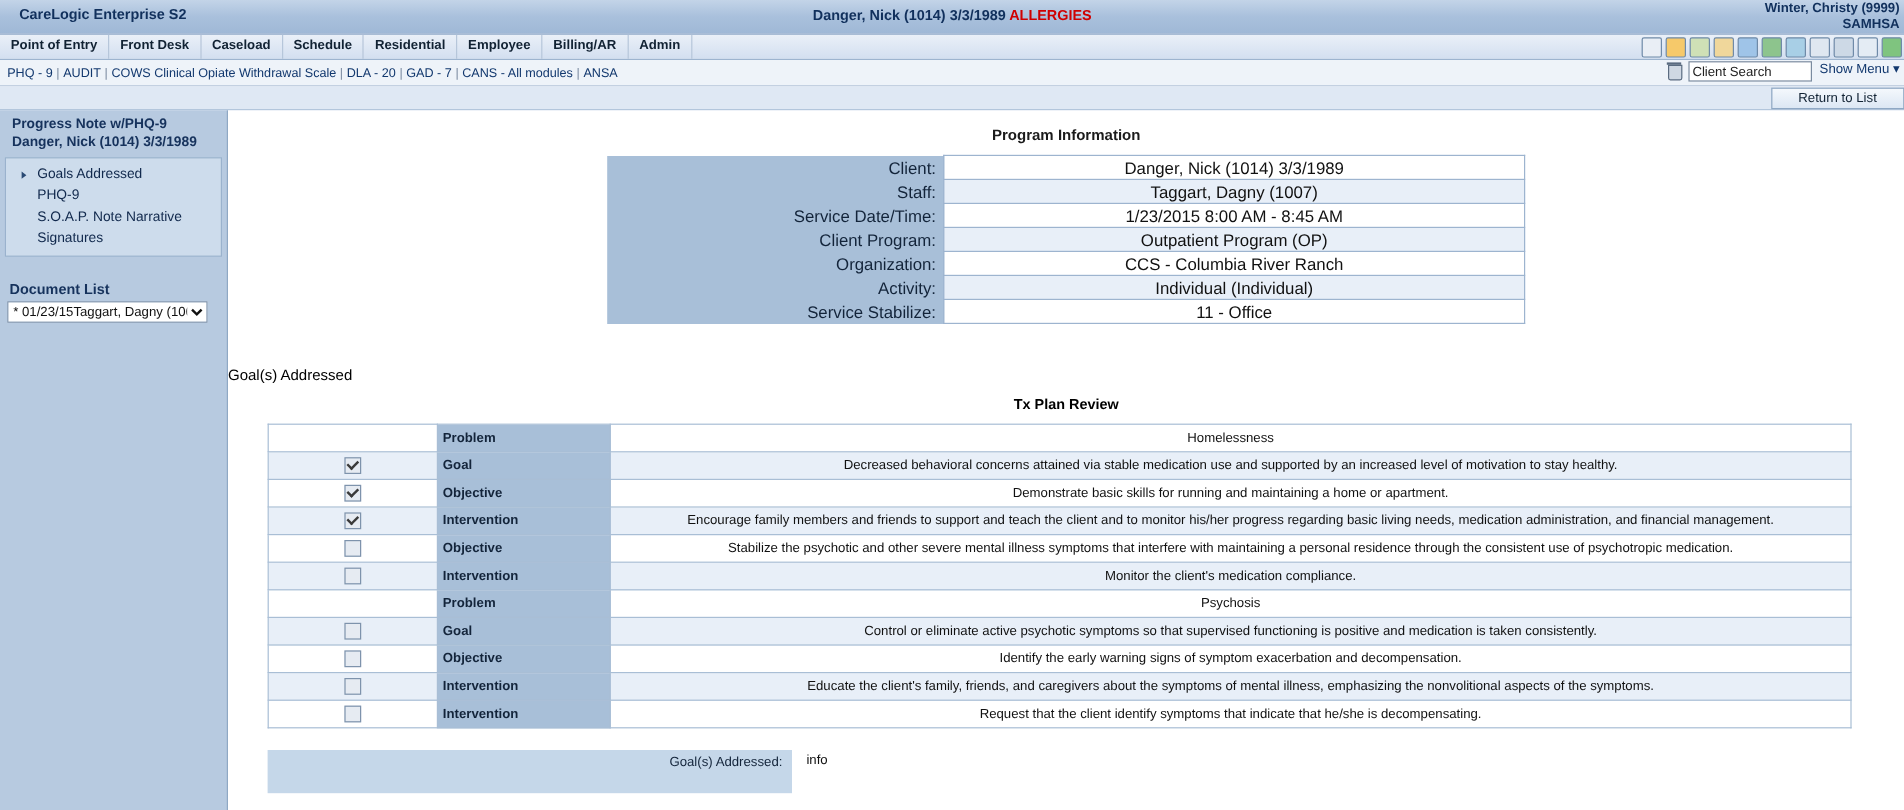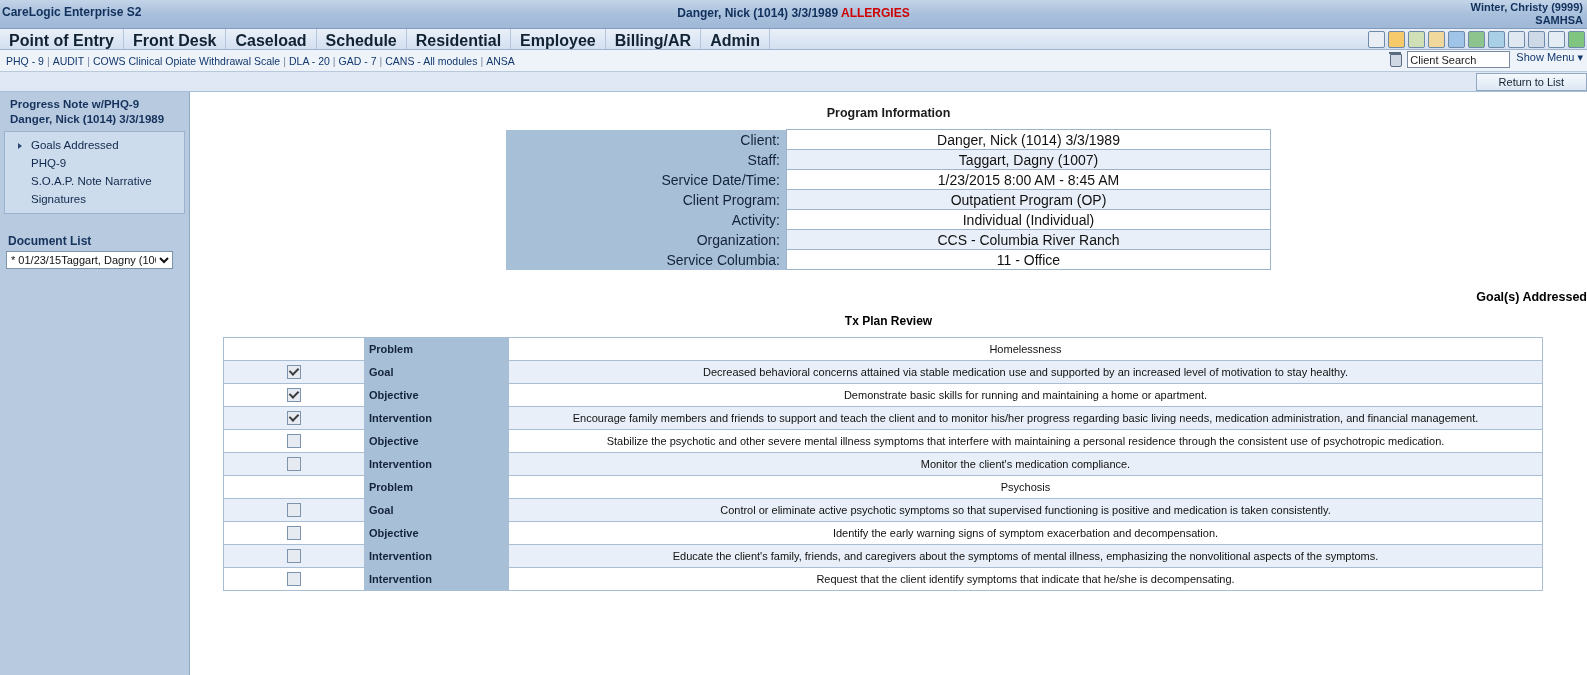--- a/index.html
+++ b/index.html
@@ -22,21 +22,21 @@
   .titlebar {
     position: relative;
     height: 28px;
     background: linear-gradient(to bottom, #c3d4e8 0%, #a9c0dc 50%, #9fb8d6 100%);
     border-bottom: 1px solid #7f9cc0;
     display: flex;
     align-items: center;
   }
   .titlebar .app-name {
     position: absolute;
-    left: 2px;
+    left: 16px;
     top: 5px;
     font-size: 12px;
     font-weight: bold;
     color: #11305c;
   }
   .titlebar .client-banner {
     position: absolute;
     left: 0;
     right: 0;
     top: 6px;
@@ -64,21 +64,21 @@
   .menubar {
     height: 20px;
     background: linear-gradient(to bottom, #eaf0f8 0%, #d3dff0 100%);
     border-bottom: 1px solid #9db4cf;
     display: flex;
     align-items: stretch;
     position: relative;
   }
   .menubar .menu-item {
     padding: 3px 9px 2px 9px;
-    font-size: 16px;
+    font-size: 11px;
     font-weight: bold;
     color: #123;
     border-right: 1px solid #b6c6da;
     cursor: default;
     white-space: nowrap;
     text-align: right;
   }
   .toolbar-icons {
     position: absolute;
     right: 2px;
@@ -275,24 +275,24 @@
   }
   .session-table td.val {
     text-align: center;
     border: 1px solid #9db4cf;
     background: #ffffff;
     color: #111;
   }
   .session-table tr:nth-child(even) td.val { background: #e8eff8; }
 
   .sub-title {
-    text-align: right;
+    text-align: left;
     font-size: 12.5px;
-    font-weight: bold;
-    margin-top: 20px;
+    font-weight: normal;
+    margin-top: 36px;
   }
   .sub-title2 {
     text-align: center;
     font-size: 12px;
     font-weight: bold;
     margin-top: 10px;
   }
 
   .tx-table {
     border-collapse: collapse;
@@ -469,29 +469,29 @@
         </tr>
         <tr>
           <td class="lbl">Service Date/Time:</td>
           <td class="val">1/23/2015 8:00 AM - 8:45 AM</td>
         </tr>
         <tr>
           <td class="lbl">Client Program:</td>
           <td class="val">Outpatient Program (OP)</td>
         </tr>
         <tr>
+          <td class="lbl">Organization:</td>
+          <td class="val">CCS - Columbia River Ranch</td>
+        </tr>
+        <tr>
           <td class="lbl">Activity:</td>
           <td class="val">Individual (Individual)</td>
         </tr>
         <tr>
-          <td class="lbl">Organization:</td>
-          <td class="val">CCS - Columbia River Ranch</td>
-        </tr>
-        <tr>
-          <td class="lbl">Service Columbia:</td>
+          <td class="lbl">Service Stabilize:</td>
           <td class="val">11 - Office</td>
         </tr>
       </tbody>
         </table>
 
       <div class="sub-title">Goal(s) Addressed</div>
       <div class="sub-title2">Tx Plan Review</div>
 
       <table class="tx-table">
         <tbody>
@@ -546,16 +546,20 @@
           <td class="txt">Educate the client's family, friends, and caregivers about the symptoms of mental illness, emphasizing the nonvolitional aspects of the symptoms.</td>
         </tr>
         <tr>
           <td class="chk"><span class="cbox"></span></td>
           <td class="type">Intervention</td>
           <td class="txt">Request that the client identify symptoms that indicate that he/she is decompensating.</td>
         </tr>
       </tbody>
         </table>
 
+      <div class="goals-addressed-row">
+        <div class="ga-label">Goal(s) Addressed:</div>
+        <div class="ga-value">info</div>
+      </div>
 
     </div>
   </div>
 </div>
 
 </body></html>

